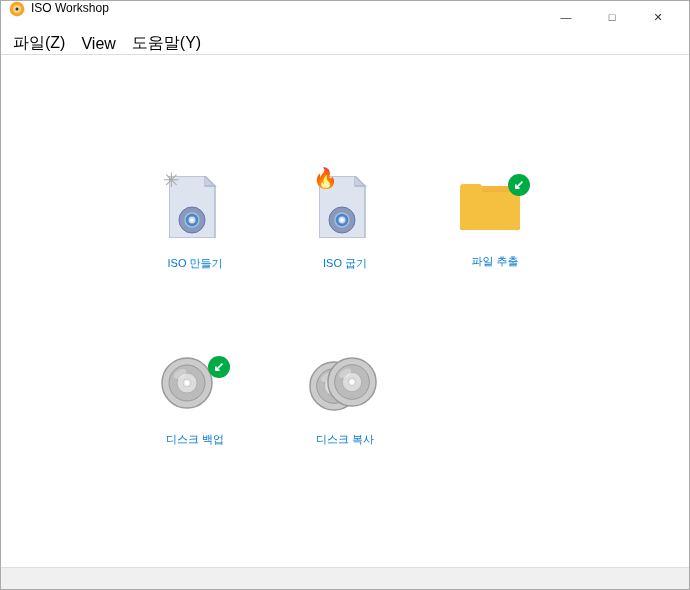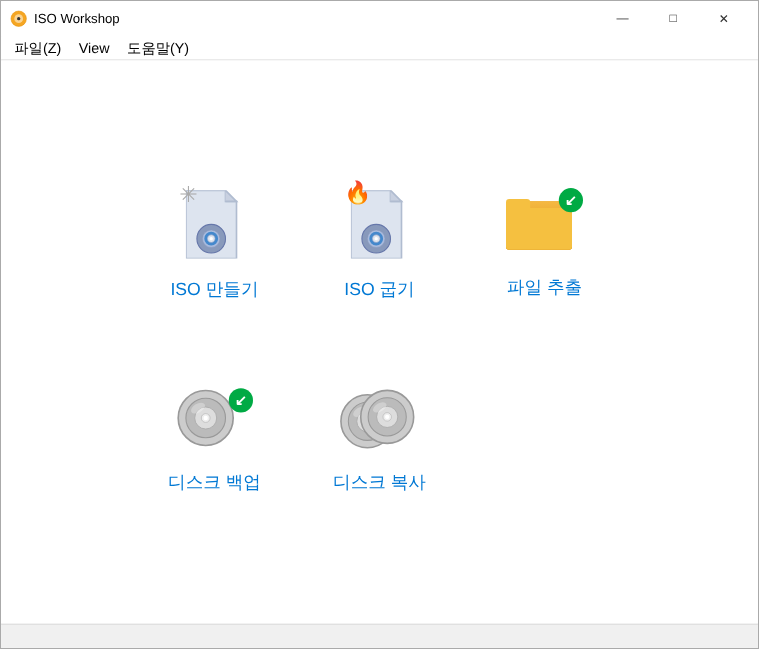--- a/index.html
+++ b/index.html
@@ -17,21 +17,20 @@
       background: #ffffff;
       border: 1px solid #aaa;
       display: flex;
       flex-direction: column;
     }
 
     .title-bar {
       background: #ffffff;
       height: 32px;
       display: flex;
-      align-items: center;
       padding: 0 8px;
       border-bottom: none;
       user-select: none;
     }
 
     .title-bar-icon {
       width: 16px;
       height: 16px;
       margin-right: 6px;
       flex-shrink: 0;
@@ -65,21 +64,21 @@
       height: 22px;
       display: flex;
       align-items: center;
       padding: 0 4px;
       border-bottom: 1px solid #ddd;
       background: #ffffff;
     }
 
     .menu-item {
       padding: 2px 8px;
-      font-size: 13px;
+      font-size: 16px;
       color: #000;
       cursor: pointer;
     }
 
     .main-content {
       flex: 1;
       display: flex;
       align-items: center;
       justify-content: center;
       background: #ffffff;
@@ -100,21 +99,21 @@
       align-items: center;
       justify-content: center;
       cursor: pointer;
       padding: 10px;
       width: 150px;
       height: 160px;
     }
 
     .grid-item-label {
       margin-top: 20px;
-      font-size: 16px;
+      font-size: 11px;
       color: #0078d4;
       text-align: center;
     }
 
     .icon-container {
       position: relative;
       width: 64px;
       height: 64px;
     }
 

